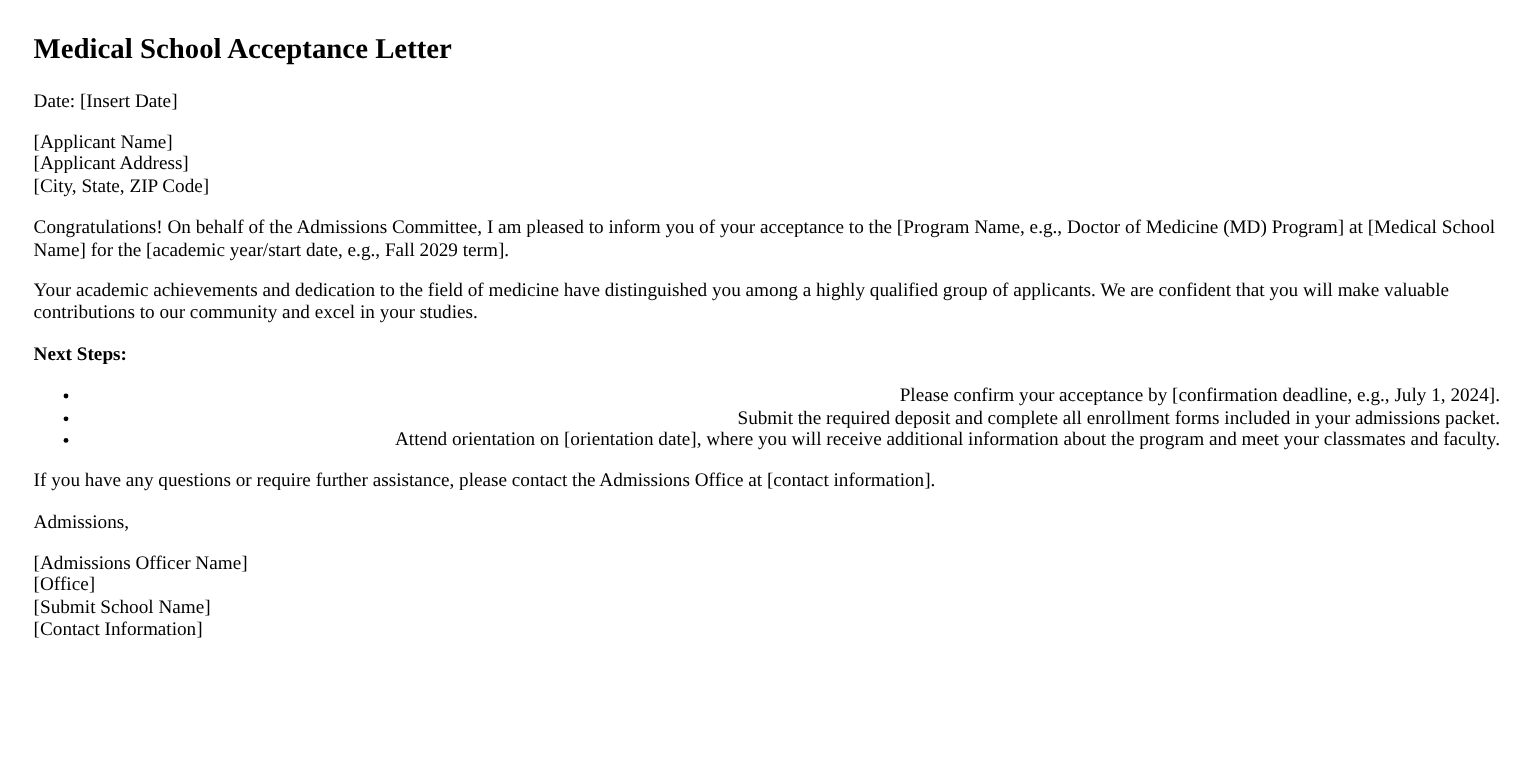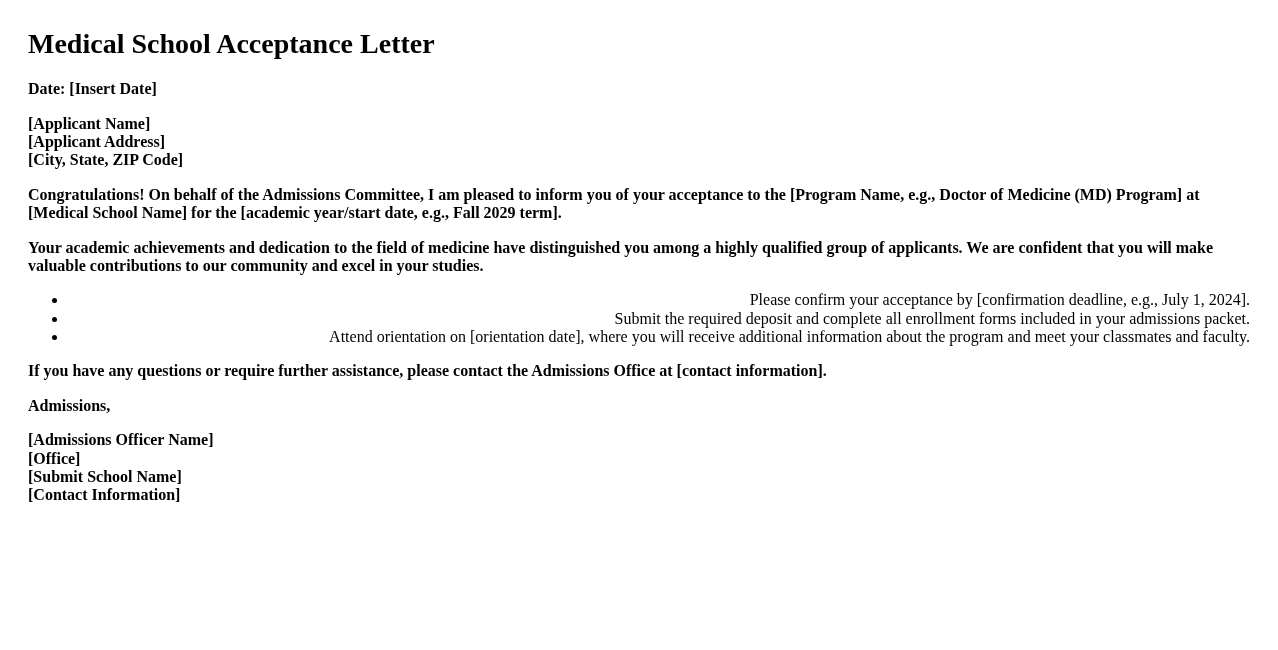--- a/index.html
+++ b/index.html
@@ -7,28 +7,27 @@
     color: #000000;
   }
   body {
     margin: 28px 28px 0 28px;
     font-family: "Liberation Serif", "DejaVu Serif", serif;
     font-size: 16px;
     line-height: 1.15;
     width: 1222px;
   }
   h1.doc-title {
-    font-size: 28px;
+    font-size: 24px;
     font-weight: bold;
     margin: 0 0 20px 0;
     line-height: 1.15;
   }
   p {
     margin: 16px 0;
-    font-weight: bold;
   }
   p.bold-heading {
     font-weight: bold;
   }
   ul.steps-list {
     margin: 16px 0;
     padding-left: 40px;
     list-style-type: disc;
     text-align: right;
   }
@@ -49,20 +48,21 @@
     <span>[Applicant Name]</span><br>
     <span>[Applicant Address]</span><br>
     <span>[City, State, ZIP Code]</span>
   </p>
 
 
   <p>Congratulations! On behalf of the Admissions Committee, I am pleased to inform you of your acceptance to the [Program Name, e.g., Doctor of Medicine (MD) Program] at [Medical School Name] for the [academic year/start date, e.g., Fall 2029 term].</p>
 
   <p>Your academic achievements and dedication to the field of medicine have distinguished you among a highly qualified group of applicants. We are confident that you will make valuable contributions to our community and excel in your studies.</p>
 
+  <p class="bold-heading">Next Steps:</p>
 
   <ul class="steps-list">
     <li>Please confirm your acceptance by [confirmation deadline, e.g., July 1, 2024].</li>
     <li>Submit the required deposit and complete all enrollment forms included in your admissions packet.</li>
     <li>Attend orientation on [orientation date], where you will receive additional information about the program and meet your classmates and faculty.</li>
   </ul>
 
   <p>If you have any questions or require further assistance, please contact the Admissions Office at [contact information].</p>
 
 

